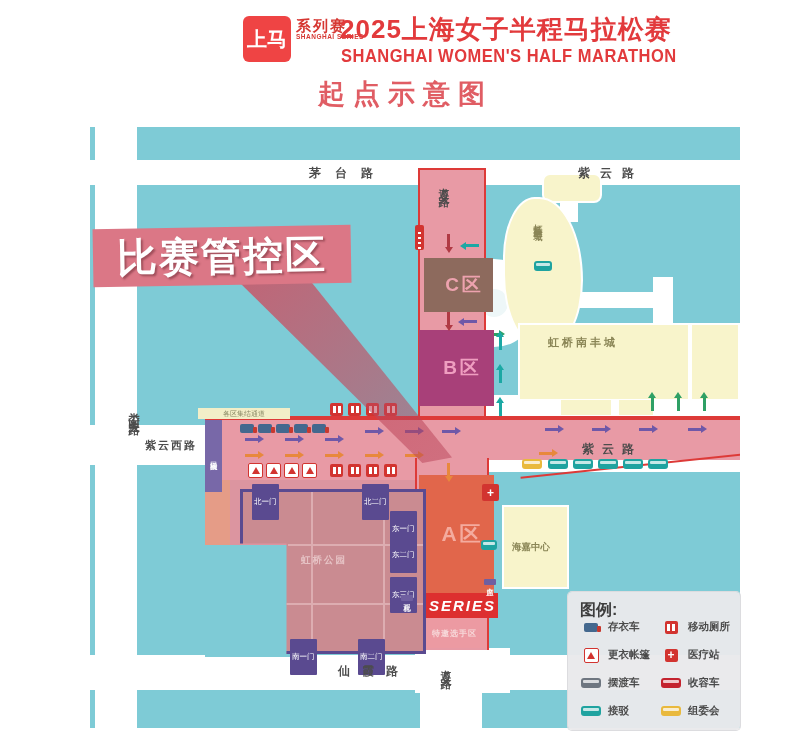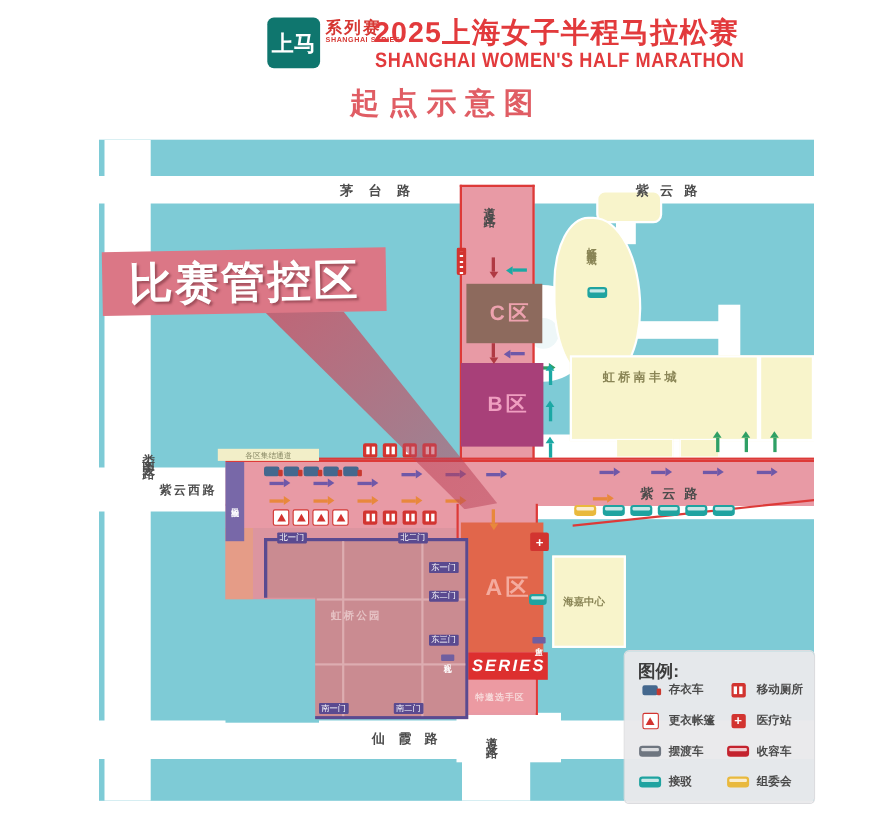--- a/index.html
+++ b/index.html
@@ -1,21 +1,21 @@
 <!DOCTYPE html>
 <html><head>
 <meta charset="utf-8">
 <style>
   html,body{margin:0;padding:0;background:#fff;}
   .page{position:relative;width:811px;height:752px;background:#ffffff;overflow:hidden;
         font-family:"Liberation Sans","DejaVu Sans",sans-serif;}
 
   
   .hdr{position:absolute;left:0;top:0;width:811px;height:125px;background:#fff;}
-  .logo-seal{position:absolute;left:243px;top:16px;width:48px;height:46px;background:#0f766e;
+  .logo-seal{position:absolute;left:243px;top:16px;width:48px;height:46px;background:#ef4444;
              border-radius:6px;color:#fff;font-weight:bold;font-size:20px;display:flex;
              align-items:center;justify-content:center;font-family:"DejaVu Serif",serif;}
   .logo-side{position:absolute;left:296px;top:18px;color:#d63732;line-height:1.05;}
   .logo-series{font-size:15px;font-weight:bold;letter-spacing:2px;}
   .logo-sub{font-size:6.5px;font-weight:bold;letter-spacing:.5px;}
   .title-cn{position:absolute;left:340px;top:12px;color:#e23a3c;font-size:26px;font-weight:bold;
             letter-spacing:1px;white-space:nowrap;}
   .title-en{position:absolute;left:341px;top:46px;color:#e23a3c;font-size:16.5px;font-weight:bold;
             letter-spacing:.5px;white-space:nowrap;transform:scaleY(1.15);}
   .subtitle{position:absolute;left:0;top:76px;width:811px;text-align:center;color:#e05d64;
@@ -34,21 +34,21 @@
            font-weight:bold;letter-spacing:3px;padding-left:12px;}
   .c-zone{background:#8d6a5d;color:#eda2ae;font-size:19px;}
   .b-zone{background:#a84079;color:#ef9ec0;font-size:19px;}
   .a-zone{background:#e1664b;color:#f4ab9e;font-size:21px;}
   .start{background:#dd2f2f;color:#fff;font-size:15px;font-style:italic;letter-spacing:2px;}
   .vip{background:#ec9aa2;color:#f7d9da;font-size:8px;letter-spacing:1px;}
 
   .park{position:absolute;background:#ca8b91;border:3px solid #5a4a90;
         clip-path:polygon(0 0,100% 0,100% 100%,25% 100%,25% 33%,0 33%);}
   .parkline{position:absolute;background:#ddadb1;}
-  .gate{position:absolute;background:#5a4a90;color:#fff;font-size:7.5px;padding:1px 2px;
+  .gate{position:absolute;background:#5a4a90;color:#fff;font-size:7.5px;padding:14px 2px;
         border-radius:1px;white-space:nowrap;line-height:1;}
   .stand{position:absolute;background:#6f5fa0;color:#fff;font-size:7.5px;padding:3px 2px;
          writing-mode:vertical-rl;text-orientation:upright;border-radius:1px;line-height:1;}
   .strip-note{position:absolute;background:#f2eec8;color:#8a8a66;font-size:7px;
               display:flex;align-items:center;justify-content:center;white-space:nowrap;}
   .security{position:absolute;background:#7868a8;color:#fff;font-size:7.5px;
             writing-mode:vertical-rl;text-orientation:upright;display:flex;align-items:center;
             justify-content:center;line-height:1;}
 
   .banner{position:absolute;left:3px;top:100px;width:258px;height:58px;background:#db7786;

